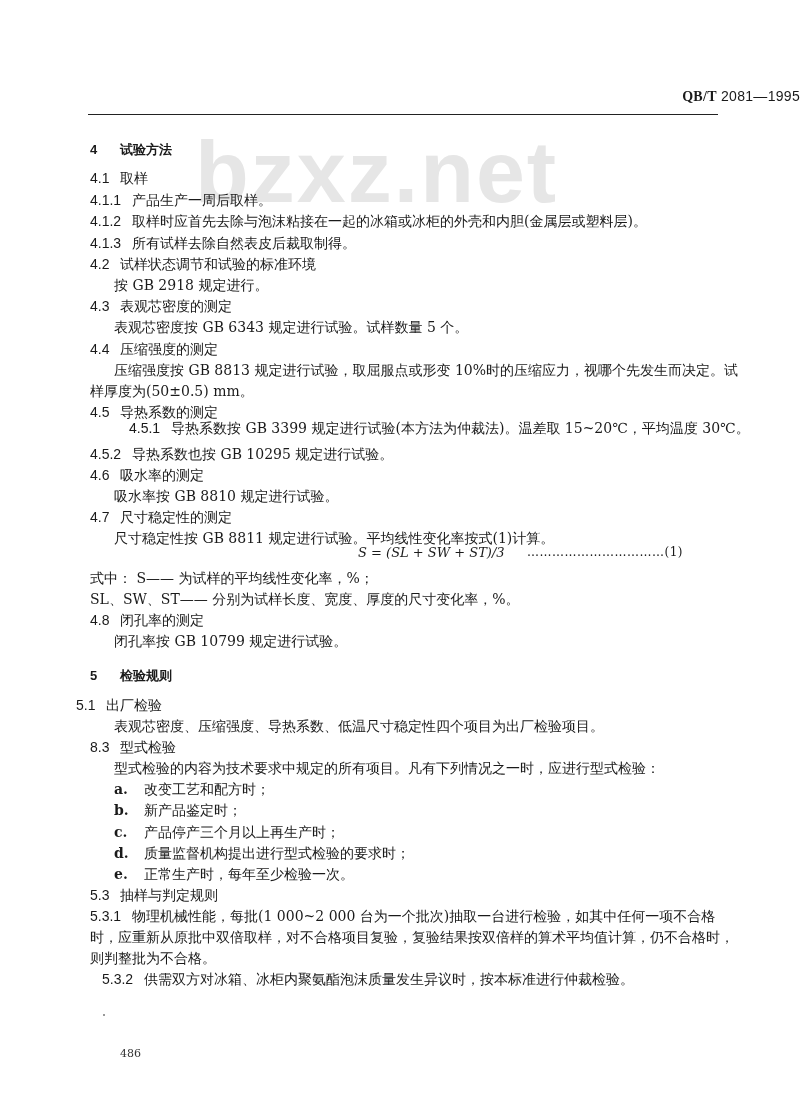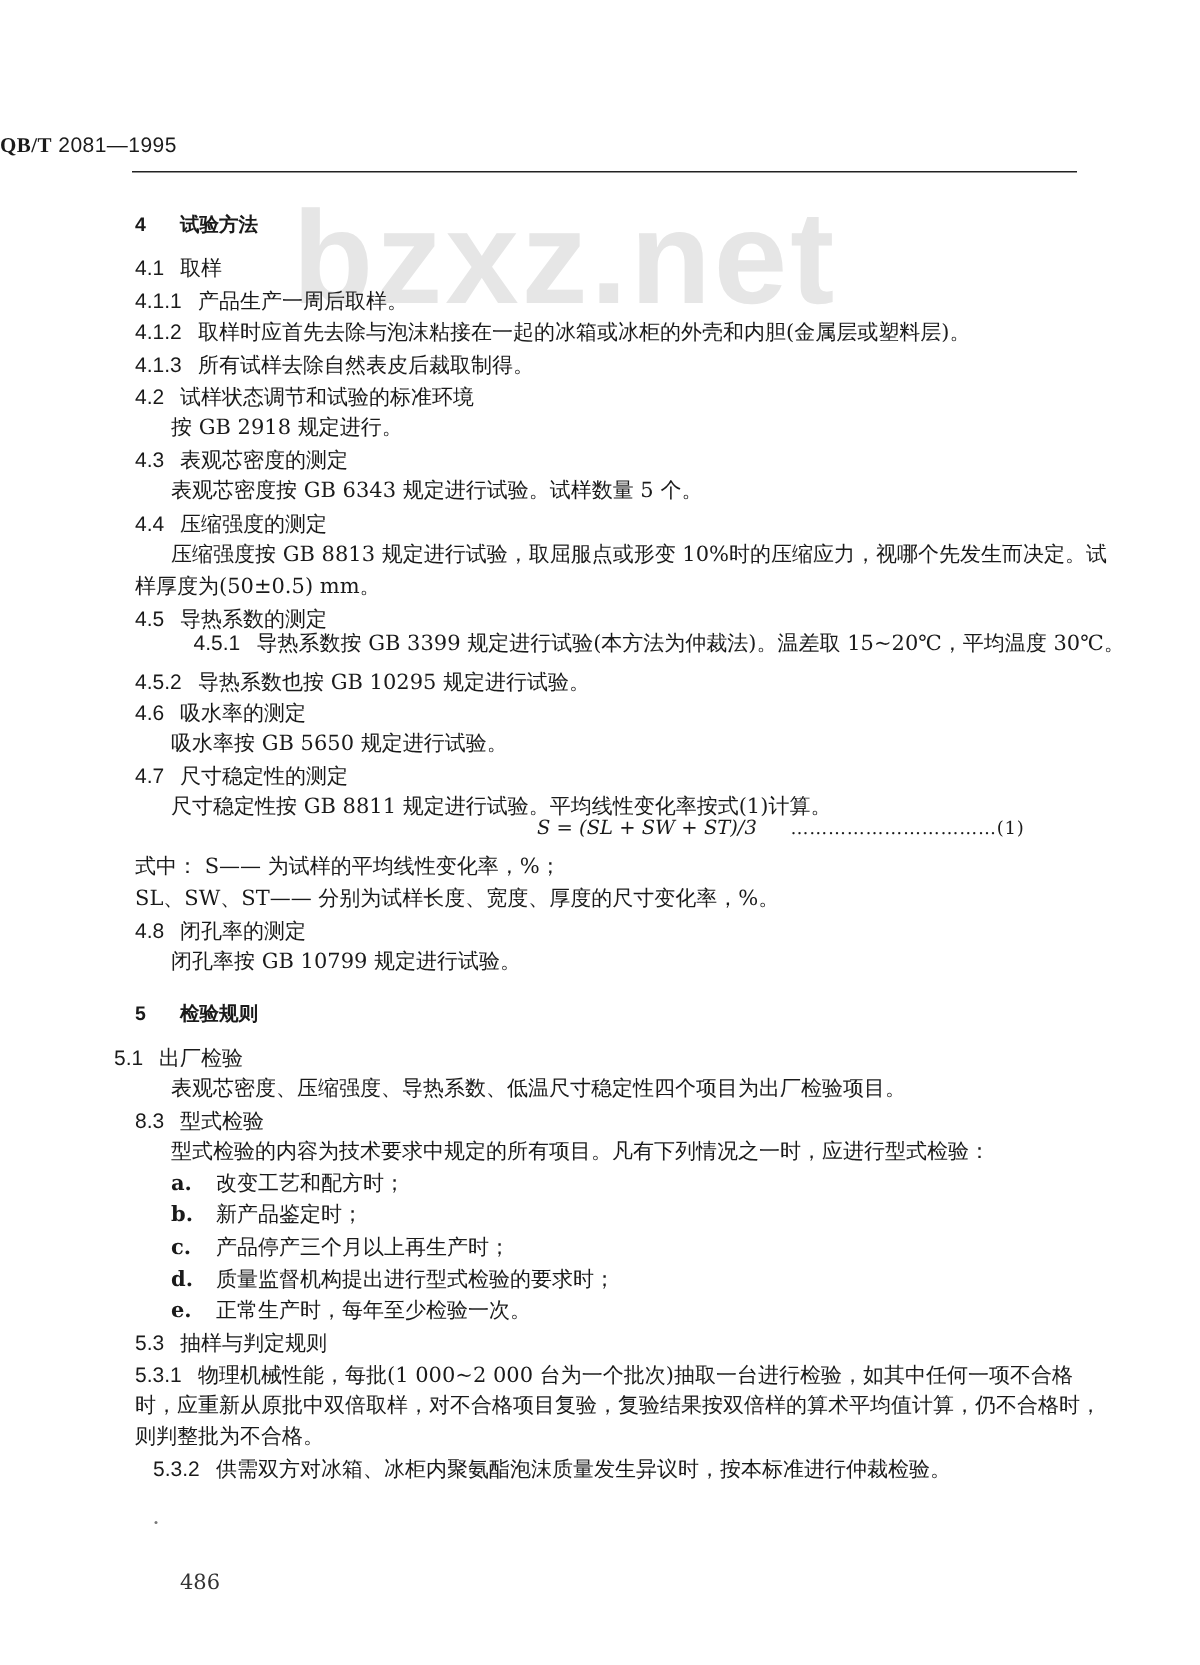--- a/index.html
+++ b/index.html
@@ -2,21 +2,21 @@
 <html><head>
   <meta charset="utf-8">
   <style>
     html, body { margin: 0; padding: 0; }
     body {
       width: 800px; height: 1110px; background: #ffffff; position: relative; overflow: hidden;
       font-family: "DejaVu Serif", "Liberation Serif", serif; color: #1a1a1a;
     }
     .page { position: absolute; left: 0; top: 0; width: 800px; height: 1110px; }
     .header-title {
-      position: absolute; top: 88px; left: 0; width: 800px; text-align: left;
+      position: absolute; top: 88px; left: 0; width: 800px; text-align: right;
       font-family: "Liberation Sans", "DejaVu Sans", sans-serif; font-size: 14px; font-weight: bold; letter-spacing: 0.3px;
     }
     .header-title .std { font-family: "Liberation Serif", serif; font-weight: bold; }
     .header-title .num { font-family: "Liberation Sans", sans-serif; font-weight: normal; }
     .header-rule {
       position: absolute; top: 114px; left: 88px; width: 630px; height: 0; border-top: 1.6px solid #222;
     }
     .watermark {
       position: absolute; left: 195px; top: 128px; font-family: "Liberation Sans", "DejaVu Sans", sans-serif;
       font-size: 88px; font-weight: bold; color: #e6e6e6; letter-spacing: 2px; line-height: 1;
@@ -25,21 +25,21 @@
     .line {
       position: absolute; font-size: 14px; line-height: 16px; white-space: nowrap; z-index: 1;
     }
     .sec { font-family: "Liberation Sans", "DejaVu Sans", sans-serif; font-weight: bold; font-size: 13px; }
     .num { font-family: "Liberation Sans", "DejaVu Sans", sans-serif; display: inline-block; }
     .num-w2 { width: 30px; }
     .num-w3 { width: 42px; }
     .list-letter { font-weight: bold; display: inline-block; width: 30px; }
     .formula { position: absolute; left: 358px; top: 545px; font-size: 13px; font-style: italic; z-index: 1; }
     .formula-num { position: absolute; left: 527px; top: 545px; font-size: 12px; letter-spacing: 0.5px; z-index: 1; }
-    .page-number { position: absolute; left: 120px; top: 1047px; font-size: 14px; color: #333; }
+    .page-number { position: absolute; left: 120px; top: 1047px; font-size: 11px; color: #333; }
     .dot { position: absolute; width: 2px; height: 2px; background: #777; border-radius: 1px; }
   </style>
 </head>
 <body>
 
 <div class="page">
 
   <div class="header-title">
     <span class="std">QB/T</span>
     <span class="num">2081—1995</span>
@@ -87,21 +87,21 @@
   <div class="line" style="left:90px; top:420px;margin-left:39px;">
     <span class="num num-w3">4.5.1</span><span>导热系数按 GB 3399 规定进行试验(本方法为仲裁法)。温差取 15~20℃，平均温度 30℃。</span>
   </div>
   <div class="line" style="left:90px; top:446px;">
     <span class="num num-w3">4.5.2</span><span>导热系数也按 GB 10295 规定进行试验。</span>
   </div>
 
   <div class="line" style="left:90px; top:467px;">
     <span class="num num-w2">4.6</span><span>吸水率的测定</span>
   </div>
-  <div class="line" style="left:114px; top:488px;">吸水率按 GB 5650 规定进行试验。</div>
+  <div class="line" style="left:114px; top:488px;">吸水率按 GB 8810 规定进行试验。</div>
 
   <div class="line" style="left:90px; top:509px;">
     <span class="num num-w2">4.7</span><span>尺寸稳定性的测定</span>
   </div>
   <div class="line" style="left:114px; top:530px;">尺寸稳定性按 GB 8811 规定进行试验。平均线性变化率按式(1)计算。</div>
 
   <div class="formula">S = (SL + SW + ST)/3</div>
   <div class="formula-num">……………………………(1)</div>
 
   <div class="line" style="left:90px; top:570px;">式中：  S—— 为试样的平均线性变化率，%；</div>

